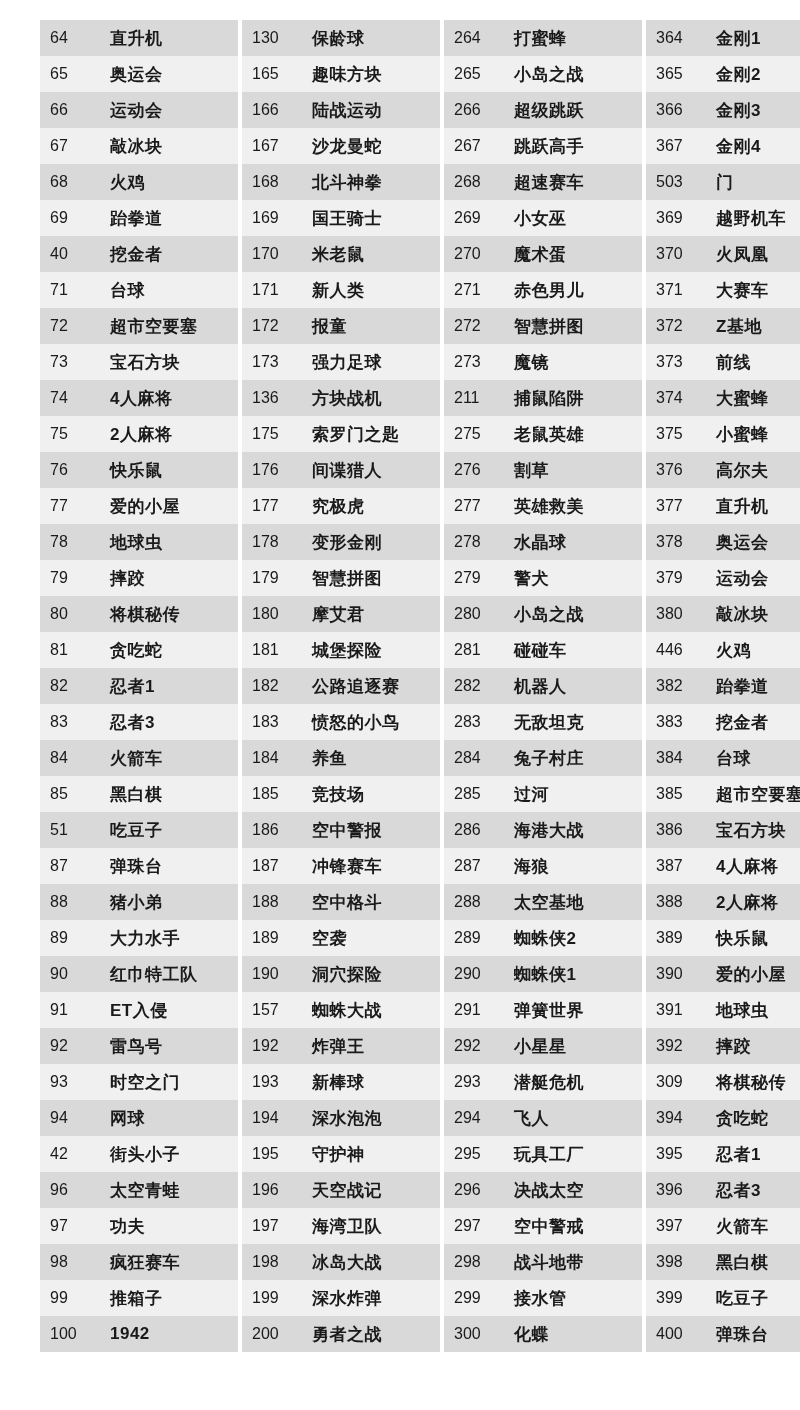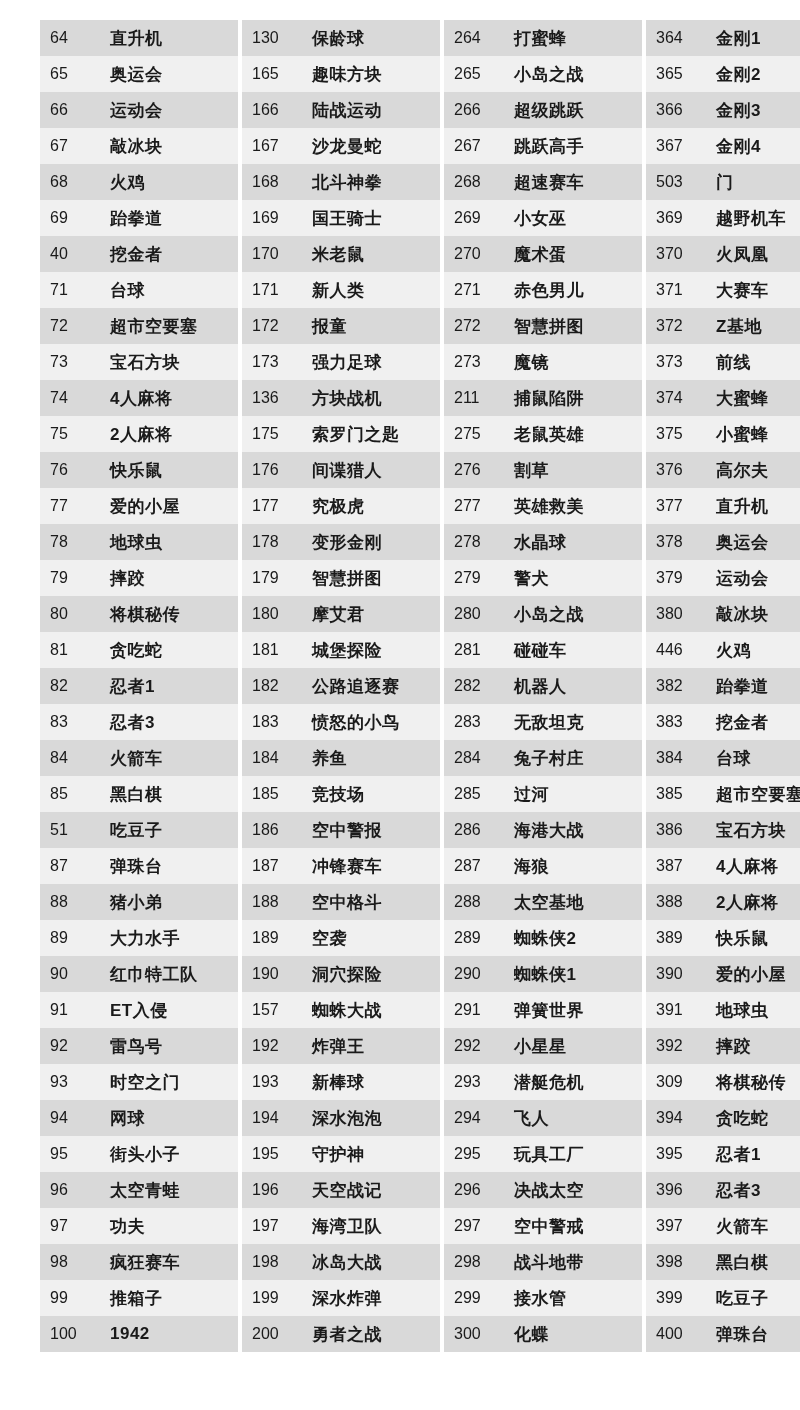--- a/index.html
+++ b/index.html
@@ -461,21 +461,21 @@
           <td class="num">194</td>
           <td class="name">深水泡泡</td>
           <td class="sep"></td>
           <td class="num">294</td>
           <td class="name">飞人</td>
           <td class="sep"></td>
           <td class="num">394</td>
           <td class="name">贪吃蛇</td>
         </tr>
         <tr class="even">
-          <td class="num">95</td>
+          <td class="num">42</td>
           <td class="name">街头小子</td>
           <td class="sep"></td>
           <td class="num">195</td>
           <td class="name">守护神</td>
           <td class="sep"></td>
           <td class="num">295</td>
           <td class="name">玩具工厂</td>
           <td class="sep"></td>
           <td class="num">395</td>
           <td class="name">忍者1</td>

